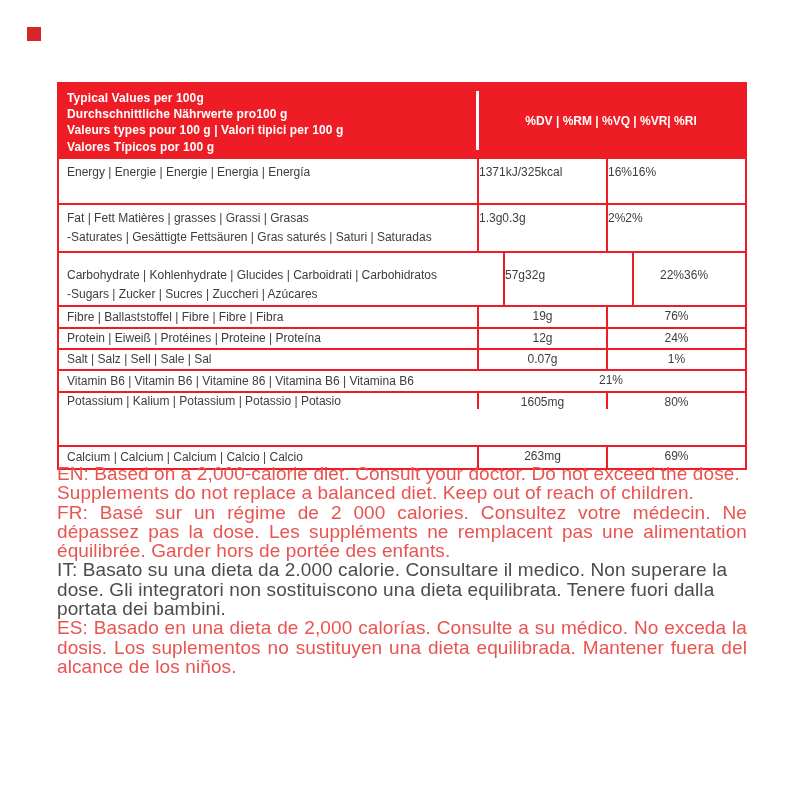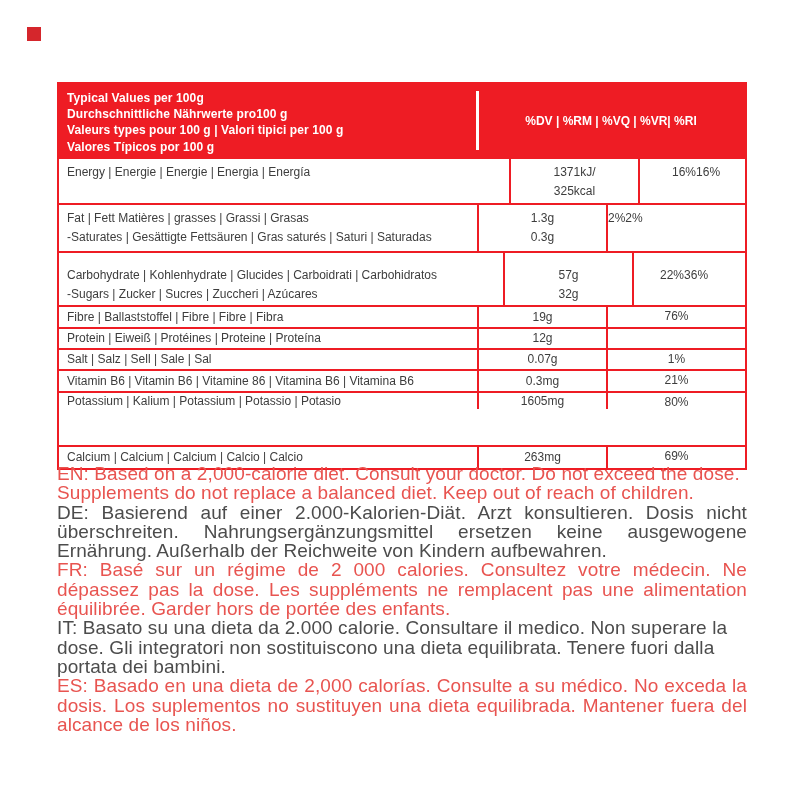--- a/index.html
+++ b/index.html
@@ -41,28 +41,28 @@
   }
   .trow{
     display:flex;border-top:2px solid var(--table-red);background:#ffffff;
   }
   .trow .cell div{line-height:19px;}
   .c1{
     width:418px;padding-left:8px;display:flex;flex-direction:column;justify-content:center;
   }
   .c2{
     width:131px;border-left:2px solid var(--table-red);border-right:2px solid var(--table-red);
-    display:flex;flex-direction:column;justify-content:center;text-align:center;
+    display:flex;flex-direction:row;justify-content:center;text-align:center;
   }
   .c3{
     flex:1;display:flex;flex-direction:row;justify-content:center;text-align:center;
   }
   .trow.multi .cell{justify-content:flex-start;padding-top:4px;}
   .trow.deep .cell{padding-top:13px;}
-  .r0{height:46px;gap:32px;} .r1{height:48px;justify-content:flex-end;} .r2{height:54px;gap:26px;}
+  .r0{height:46px;} .r1{height:48px;justify-content:flex-end;} .r2{height:54px;gap:26px;}
   .r3{height:22px;} .r4{height:21px;} .r5{height:21px;}
   .r6{height:22px;} .r7{height:18px;} .r8{height:23px;margin-top:36px;}
   
   .disclaimers{
     position:absolute;left:57px;top:464px;width:690px;
     font-size:19px;line-height:19.3px;letter-spacing:0.1px;
   }
   .disclaimers p{margin:0;}
   .d-red{color:var(--disclaimer-red);}
   .d-gray{color:var(--disclaimer-gray);}
@@ -144,40 +144,40 @@
       </div>
     </div>
 
     <div class="trow r4">
       <div class="cell c1">
         <div>Protein | Eiweiß | Protéines | Proteine | Proteína</div>
       </div>
       <div class="cell c2">
         <div>12g</div>
       </div>
+      <div class="cell c3">
+        <div>24%</div>
+      </div>
     </div>
 
     <div class="trow r5">
       <div class="cell c1">
         <div>Salt | Salz | Sell | Sale | Sal</div>
       </div>
       <div class="cell c2">
         <div>0.07g</div>
       </div>
       <div class="cell c3">
         <div>1%</div>
       </div>
     </div>
 
     <div class="trow r6">
       <div class="cell c1">
         <div>Vitamin B6 | Vitamin B6 | Vitamine 86 | Vitamina B6 | Vitamina B6</div>
-      </div>
-      <div class="cell c2">
-        <div>0.3mg</div>
       </div>
       <div class="cell c3">
         <div>21%</div>
       </div>
     </div>
 
     <div class="trow r7">
       <div class="cell c1">
         <div>Potassium | Kalium | Potassium | Potassio | Potasio</div>
       </div>
@@ -198,19 +198,18 @@
       </div>
       <div class="cell c3">
         <div>69%</div>
       </div>
     </div>
 
   </div>
 
   <div class="disclaimers">
     <p class="d-red">EN: Based on a 2,000-calorie diet. Consult your doctor. Do not exceed the dose. Supplements do not replace a balanced diet. Keep out of reach of children.</p>
-    <p class="d-gray just">DE: Basierend auf einer 2.000-Kalorien-Diät. Arzt konsultieren. Dosis nicht überschreiten. Nahrungsergänzungsmittel ersetzen keine ausgewogene Ernährung. Außerhalb der Reichweite von Kindern aufbewahren.</p>
     <p class="d-red just"> FR: Basé sur un régime de 2 000 calories. Consultez votre médecin. Ne dépassez pas la dose. Les suppléments ne remplacent pas une alimentation équilibrée. Garder hors de portée des enfants.</p>
     <p class="d-gray">IT: Basato su una dieta da 2.000 calorie. Consultare il medico. Non superare la dose. Gli integratori non sostituiscono una dieta equilibrata. Tenere fuori dalla portata dei bambini.</p>
     <p class="d-red just">ES: Basado en una dieta de 2,000 calorías. Consulte a su médico. No exceda la dosis. Los suplementos no sustituyen una dieta equilibrada. Mantener fuera del alcance de los niños.</p>
   </div>
 
 </div>
 
 </body></html>

